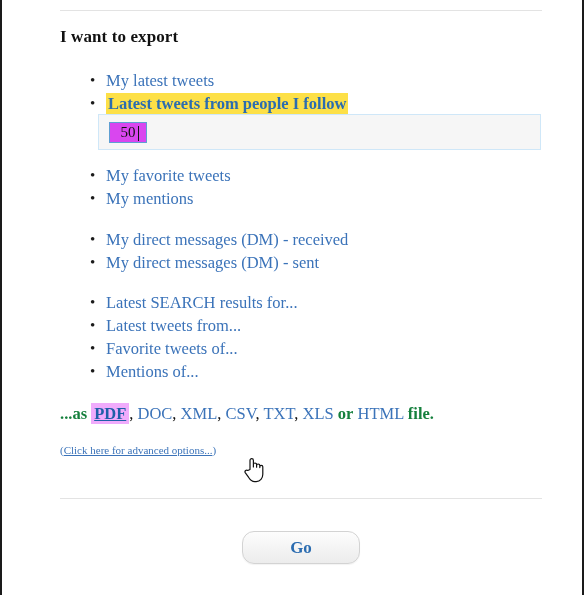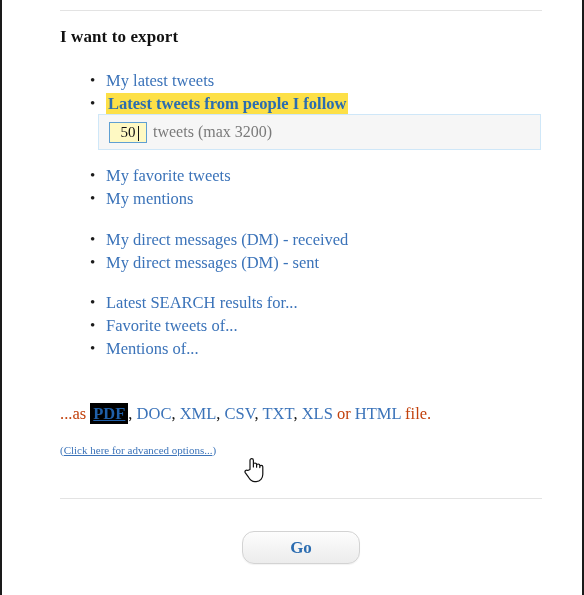--- a/index.html
+++ b/index.html
@@ -100,21 +100,21 @@
     border: 1px solid #cfe7f8;
     display: flex;
     align-items: center;
     padding-left: 10px;
   }
   .count-input {
     width: 38px;
     height: 21px;
     box-sizing: border-box;
     border: 1px solid #5f9fd2;
-    background: #fef9c3;
+    background: #d946ef;
     font-family: "Liberation Serif", serif;
     font-size: 15px;
     color: #111111;
     text-align: center;
     padding: 0 2px;
     outline: none;
   }
   .count-caret {
     display: inline-block;
     width: 1px;
@@ -133,27 +133,27 @@
 
   
   .format-line {
     position: absolute;
     left: 58px;
     top: 403px;
     font-size: 16.5px;
     line-height: 22px;
     color: #111111;
   }
-  .format-line .bold { font-weight: normal; color: #c2410c; }
+  .format-line .bold { font-weight: bold; color: #15803d; }
   .format-line .fmt {
     color: #3b73b9;
     text-decoration: none;
   }
   .format-line .fmt-selected {
-    background: #000000;
+    background: #f0abfc;
     color: #1f5fa8;
     font-weight: bold;
     padding: 1px 3px;
   }
 
   
   .adv-line {
     position: absolute;
     left: 58px;
     top: 444px;
@@ -210,21 +210,20 @@
       </li>
       <li class="li-selected">
         <a href="#">Latest tweets from people I follow</a>
       </li>
     </ul>
   </div>
 
   <div class="count-panel">
     <input class="count-input" type="text" value="50" style="">
     <span class="count-caret"></span>
-    <span class="count-label">tweets (max 3200)</span>
   </div>
 
   <div class="group" id="group-c">
     <ul class="opt-list">
       <li>
         <a href="#">My direct messages (DM) - received</a>
       </li>
       <li>
         <a href="#">My direct messages (DM) - sent</a>
       </li>
@@ -239,20 +238,23 @@
       <li>
         <a href="#">My mentions</a>
       </li>
     </ul>
   </div>
 
   <div class="group" id="group-d">
     <ul class="opt-list">
       <li>
         <a href="#">Latest SEARCH results for...</a>
+      </li>
+      <li>
+        <a href="#">Latest tweets from...</a>
       </li>
       <li>
         <a href="#">Favorite tweets of...</a>
       </li>
       <li>
         <a href="#">Mentions of...</a>
       </li>
     </ul>
   </div>
 

